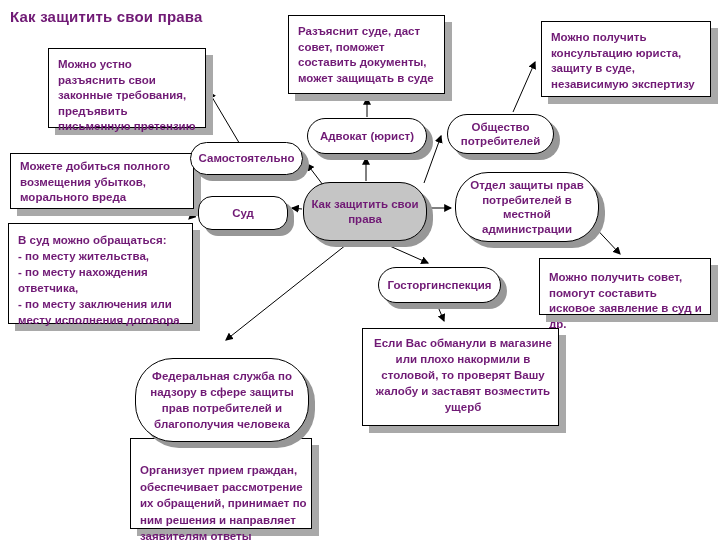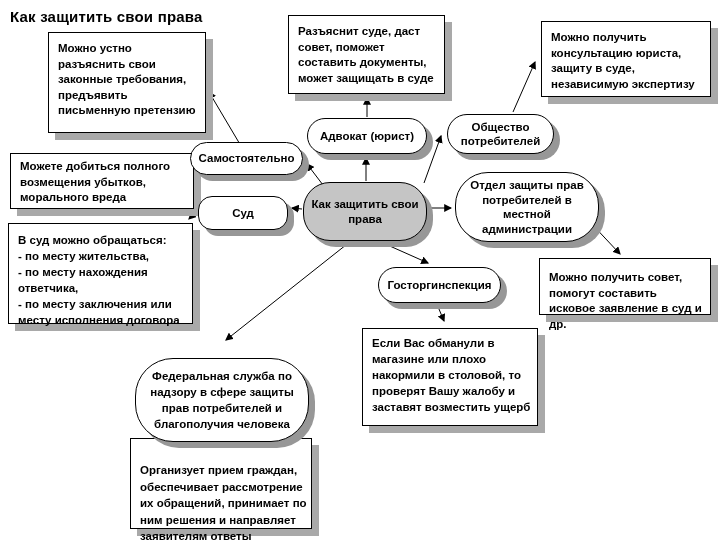--- a/index.html
+++ b/index.html
@@ -2,21 +2,21 @@
 <html><head>
 <meta charset="utf-8">
 <style>
   html,body{margin:0;padding:0;background:#fff;}
   #slide{
     position:relative;
     width:720px;height:540px;
     background:#ffffff;
     overflow:hidden;
     font-family:"Liberation Sans","DejaVu Sans",sans-serif;
-    color:#000000;
+    color:#701a75;
   }
   #title{
     position:absolute;left:10px;top:8px;
     font-size:15px;font-weight:bold;letter-spacing:.2px;
   }
   .note{
     position:absolute;
     background:#ffffff;
     border:1px solid #000;
     box-shadow:7px 7px 0 0 #a9a9a9;
@@ -63,36 +63,36 @@
     <line x1="424" y1="183" x2="441" y2="136" marker-end="url(#arw)"></line>
     <line x1="513" y1="112" x2="535" y2="62" marker-end="url(#arw)"></line>
     <line x1="428" y1="208" x2="451" y2="208" marker-end="url(#arw)"></line>
     <line x1="589" y1="221" x2="620" y2="254" marker-end="url(#arw)"></line>
     <line x1="374" y1="239" x2="428" y2="263" marker-end="url(#arw)"></line>
     <line x1="436" y1="302" x2="444" y2="321" marker-end="url(#arw)"></line>
     <line x1="356" y1="237" x2="226" y2="340" marker-end="url(#arw)"></line>
     <line x1="221" y1="424" x2="221" y2="434" marker-end="url(#arw)"></line>
   </svg>
 
-  <div class="note" style="left:48px;top:32px;width:158px;height:101px;"><span>Можно устно разъяснить свои законные требования, предъявить письменную претензию</span></div>
+  <div class="note" style="left:48px;top:48px;width:158px;height:80px;"><span>Можно устно разъяснить свои законные требования, предъявить письменную претензию</span></div>
 
   <div class="note" style="left:288px;top:15px;width:157px;height:79px;"><span>Разъяснит суде, даст совет, поможет составить документы, может защищать в суде</span></div>
 
   <div class="note" style="left:541px;top:21px;width:170px;height:76px;"><span>Можно получить консультацию юриста, защиту в суде, независимую экспертизу</span></div>
 
   <div class="note" style="left:10px;top:153px;width:184px;height:56px;padding-top:5px;"><span>Можете добиться полного возмещения убытков, морального вреда</span></div>
 
   <div class="note" style="left:8px;top:223px;width:185px;height:101px;line-height:16px;"><span>В суд можно обращаться:
 - по месту жительства,
 - по месту нахождения ответчика,
 - по месту заключения или месту исполнения договора</span></div>
 
   <div class="note" style="left:539px;top:258px;width:172px;height:57px;padding-top:11px;"><span>Можно получить совет, помогут составить исковое заявление в суд и др.</span></div>
 
-  <div class="note" style="left:362px;top:328px;width:176px;height:98px;line-height:16px;padding-top:6px;"><span>Если Вас обманули в магазине или плохо накормили в столовой, то проверят Вашу жалобу и заставят  возместить ущерб</span></div>
+  <div class="note" style="left:362px;top:328px;width:197px;height:98px;line-height:16px;padding-top:6px;text-align:center;"><span>Если Вас обманули в магазине или плохо накормили в столовой, то проверят Вашу жалобу и заставят  возместить ущерб</span></div>
 
   <div class="note" style="left:130px;top:438px;width:182px;height:91px;line-height:16.5px;padding-top:23px;"><span>Организует прием граждан, обеспечивает рассмотрение их обращений, принимает по ним решения и направляет заявителям ответы</span></div>
 
   <div class="oval" style="left:190px;top:142px;width:113px;height:33px;border-radius:17px;">
       <span>Самостоятельно</span>
     </div>
 
   <div class="oval" style="left:198px;top:196px;width:90px;height:34px;border-radius:14px;">
       <span>Суд</span>
     </div>

